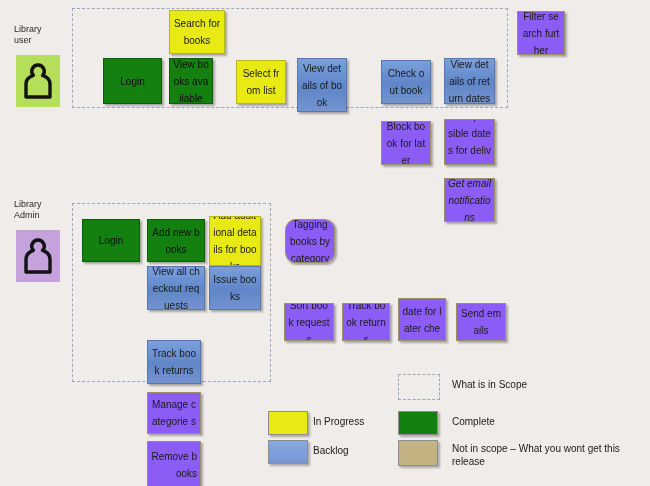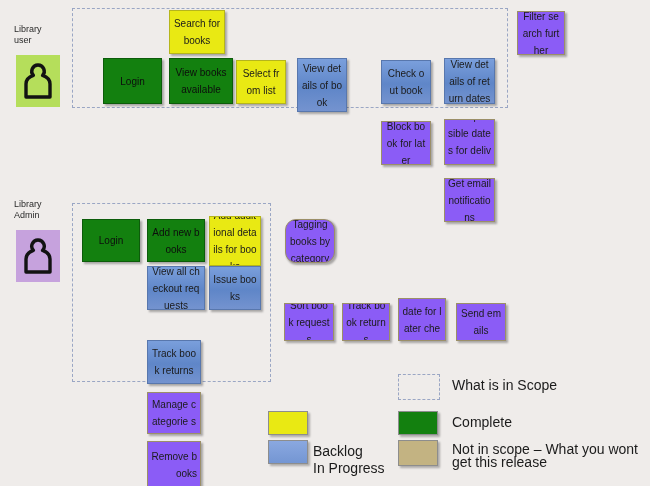--- a/index.html
+++ b/index.html
@@ -69,21 +69,21 @@
   }
   .legend-scope{
     position:absolute;
     box-sizing:border-box;
     border:1px dashed #9aa6c4;
     background:transparent;
     box-shadow:none;
   }
   .legend-text{
     position:absolute;
-    font-size:14px;
+    font-size:10px;
     line-height:12.5px;
     color:#1b1b1b;
   }
 </style>
 </head>
 <body>
 
 <div id="canvas">
 
   <div class="scope-box" style="left:72px;top:8px;width:436px;height:100px;"></div>
@@ -110,21 +110,21 @@
   </div>
 
   <div class="card c-yellow" style="left:169px;top:10px;width:56px;height:44px;">
     <span>Search for books</span>
   </div>
 
   <div class="card c-green" style="left:103px;top:58px;width:59px;height:46px;">
     <span>Login</span>
   </div>
 
-  <div class="card c-green" style="left:169px;top:58px;width:64px;height:46px;">
+  <div class="card c-green" style="left:169px;top:58px;width:44px;height:46px;">
     <span>View books available</span>
   </div>
 
   <div class="card c-yellow" style="left:236px;top:60px;width:50px;height:44px;">
     <span>Select from list</span>
   </div>
 
   <div class="card c-blue" style="left:297px;top:58px;width:50px;height:54px;">
     <span>View details of book</span>
   </div>
@@ -142,21 +142,21 @@
   </div>
 
   <div class="card c-tan" style="left:381px;top:121px;width:50px;height:44px;">
     <span>Block book for later</span>
   </div>
 
   <div class="card c-tan" style="left:444px;top:119px;width:51px;height:46px;">
     <span>View possible dates for delivery</span>
   </div>
 
-  <div class="card c-tan" style="left:444px;top:178px;width:51px;height:44px;">
+  <div class="card c-tan" style="left:444px;top:178px;width:51px;height:44px;font-style:italic;">
     <span>Get email notificatio ns</span>
   </div>
 
   <div class="card c-green" style="left:82px;top:219px;width:58px;height:43px;">
     <span>Login</span>
   </div>
 
   <div class="card c-green" style="left:147px;top:219px;width:58px;height:43px;">
     <span>Add new books</span>
   </div>
@@ -202,21 +202,21 @@
   </div>
 
   <div class="card c-tan" style="left:147px;top:441px;width:54px;height:48px;text-align:right;">
     <span>Remove books</span>
   </div>
 
   <div class="legend-scope legend-swatch" style="left:398px;top:374px;width:42px;height:26px;box-shadow:none;"></div>
   <div class="legend-text" style="left:452px;top:379px;width:180px;">What is in Scope</div>
 
   <div class="legend-swatch" style="left:268px;top:411px;width:40px;height:24px;background:#e9e913;"></div>
-  <div class="legend-text" style="left:313px;top:416px;width:110px;margin-top:46px;">In Progress</div>
+  <div class="legend-text" style="left:313px;top:416px;width:110px;">In Progress</div>
 
   <div class="legend-swatch" style="left:398px;top:411px;width:40px;height:24px;background:#13800f;"></div>
   <div class="legend-text" style="left:452px;top:416px;width:120px;">Complete</div>
 
   <div class="legend-swatch" style="left:268px;top:440px;width:40px;height:24px;background:linear-gradient(180deg,#8aa8e0 0%,#7496d3 100%);"></div>
   <div class="legend-text" style="left:313px;top:445px;width:110px;">Backlog</div>
 
   <div class="legend-swatch" style="left:398px;top:440px;width:40px;height:26px;background:#c3b382;"></div>
   <div class="legend-text" style="left:452px;top:443px;width:190px;">Not in scope – What you wont get this release</div>
 

